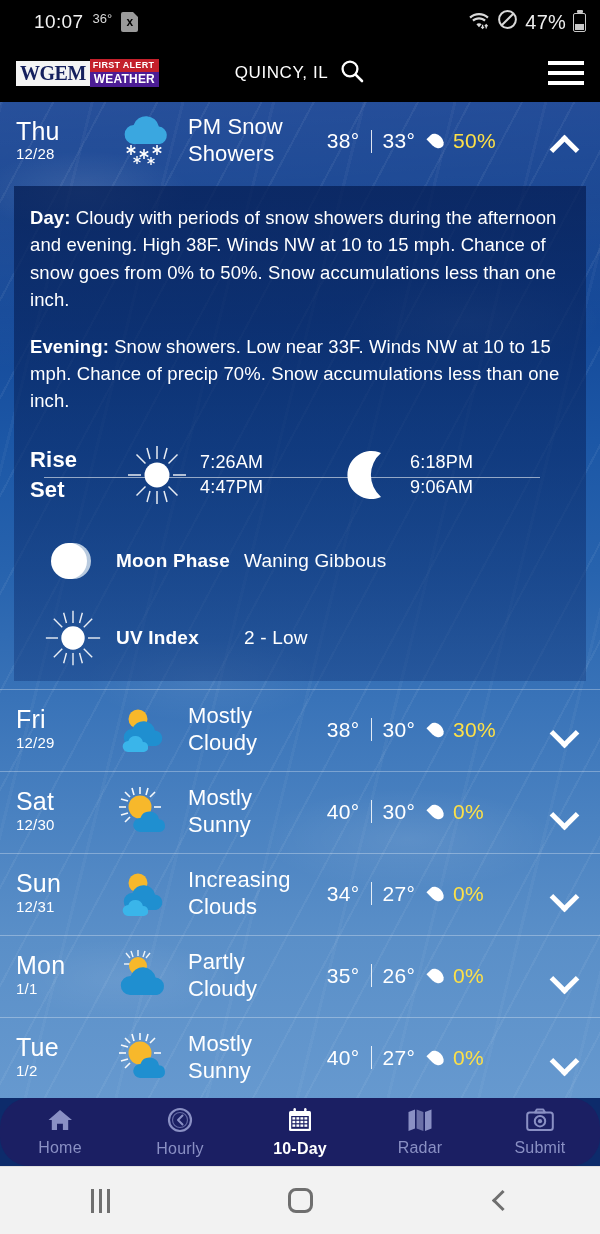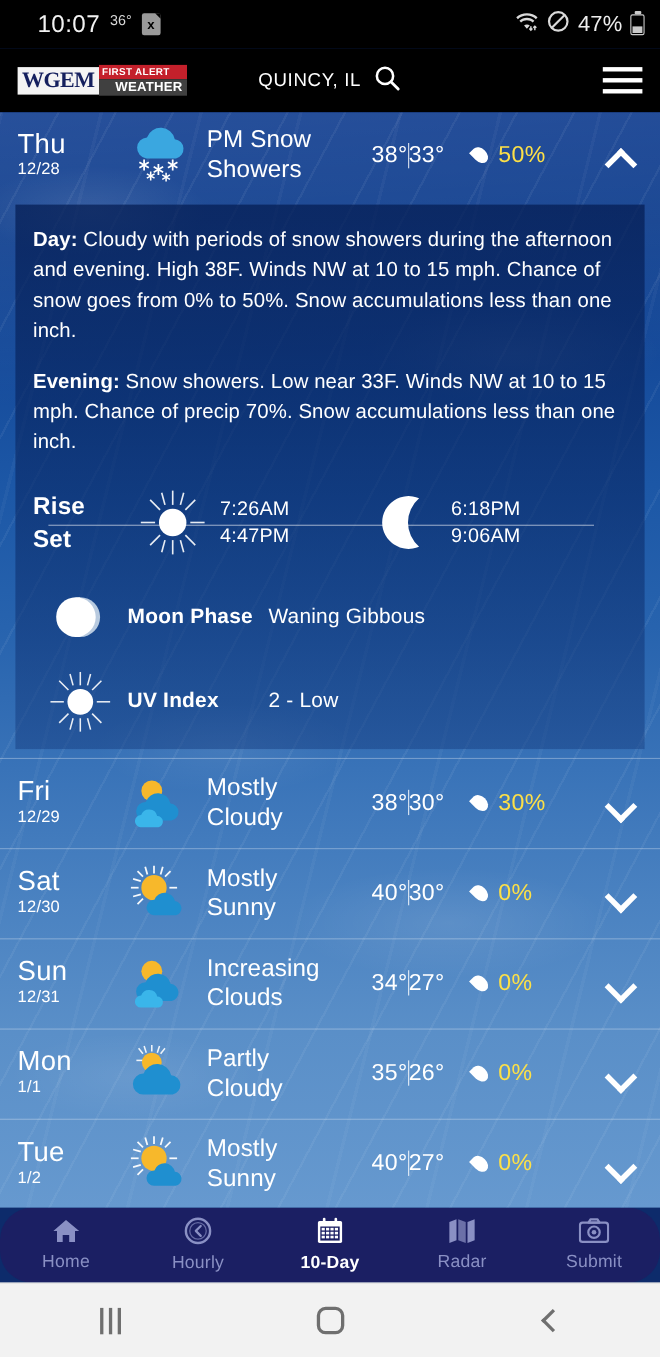--- a/index.html
+++ b/index.html
@@ -11,21 +11,21 @@
   }
   .phone { width:600px; height:1234px; position:relative; display:flex; flex-direction:column; }
 
   
   .statusbar {
     height:44px; background:#000; color:#e8e8e8;
     display:flex; align-items:center; flex:0 0 auto;
     padding:0 14px; font-size:21px;
   }
   .sb-left { display:flex; align-items:center; gap:9px; margin-left:20px; }
-  .sb-time { font-size:22px; letter-spacing:.4px; color:#f2f2f2; }
+  .sb-time { font-size:19px; letter-spacing:.4px; color:#f2f2f2; }
   .sb-temp { font-size:13px; color:#d8d8d8; position:relative; top:-4px; }
   .sb-doc {
     width:17px; height:20px; background:#9a9a9a; border-radius:2px;
     position:relative; display:flex; align-items:center; justify-content:center;
     color:#000; font-size:12px; font-weight:bold;
   }
   .sb-doc::before{ content:""; position:absolute; top:0; right:0; border-width:0 5px 5px 0;
     border-style:solid; border-color:transparent #000 transparent transparent;}
   .sb-right { margin-left:auto; display:flex; align-items:center; gap:7px; }
   .sb-batt-txt { font-size:20px; color:#ededed; letter-spacing:.2px; }
@@ -43,22 +43,22 @@
     background:#f4f4f4; color:#15205e; font-weight:bold; font-size:20px;
     letter-spacing:-.5px; padding:0 4px; display:flex; align-items:center;
     line-height:1; font-family:"Liberation Serif", serif;
   }
   .logo-sub { display:flex; flex-direction:column; justify-content:center; }
   .logo-fa {
     background:#c4202b; color:#fff; font-size:9px; font-weight:bold;
     letter-spacing:.3px; padding:1px 4px 1px 3px; line-height:1.15;
   }
   .logo-w {
-    background:#404040; color:#fff; font-size:12px; font-weight:bold;
-    letter-spacing:.2px; padding:0 4px 0 15px; line-height:1.25;
+    background:#4c1d95; color:#fff; font-size:12px; font-weight:bold;
+    letter-spacing:.2px; padding:0 4px 0 4px; line-height:1.25;
   }
   .loc-wrap {
     position:absolute; left:0; right:0; display:flex; justify-content:center;
     align-items:center; gap:11px; pointer-events:none;
   }
   .loc-wrap > * { pointer-events:auto; }
   .loc-txt { color:#fff; font-size:17px; letter-spacing:.6px; }
   .hamburger { margin-left:auto; display:flex; flex-direction:column; gap:6px; padding:6px 2px; }
   .hamburger span { display:block; width:36px; height:4px; background:#fff; }
 
@@ -107,21 +107,21 @@
   .day-name { font-size:25px; line-height:1.05; letter-spacing:.2px; font-weight:400; }
   .day-date { font-size:15px; line-height:1.35; letter-spacing:.2px; }
 
   .icon-cell { width:78px; flex:0 0 auto; display:flex; align-items:center; justify-content:center; }
   .cond {
     flex:1 1 auto; color:#fff; font-size:22px; line-height:1.22;
     letter-spacing:.1px; padding-left:2px; max-width:150px;
   }
   .temps {
     flex:0 0 auto; width:118px; color:#fff; font-size:21px;
-    display:flex; align-items:center; justify-content:center; letter-spacing:.3px;
+    display:flex; align-items:center; justify-content:center; gap:11px; letter-spacing:.3px;
   }
   .tsep { width:1px; height:23px; background:rgba(255,255,255,.85); }
   .precip {
     flex:0 0 auto; width:110px; color:#fde047; font-size:21px;
     display:flex; align-items:center; gap:10px; letter-spacing:.3px;
   }
   .chev { flex:0 0 auto; width:46px; display:flex; align-items:center; justify-content:center; }
 
   
   .drop { width:13px; height:18px; position:relative; flex:0 0 auto; }

